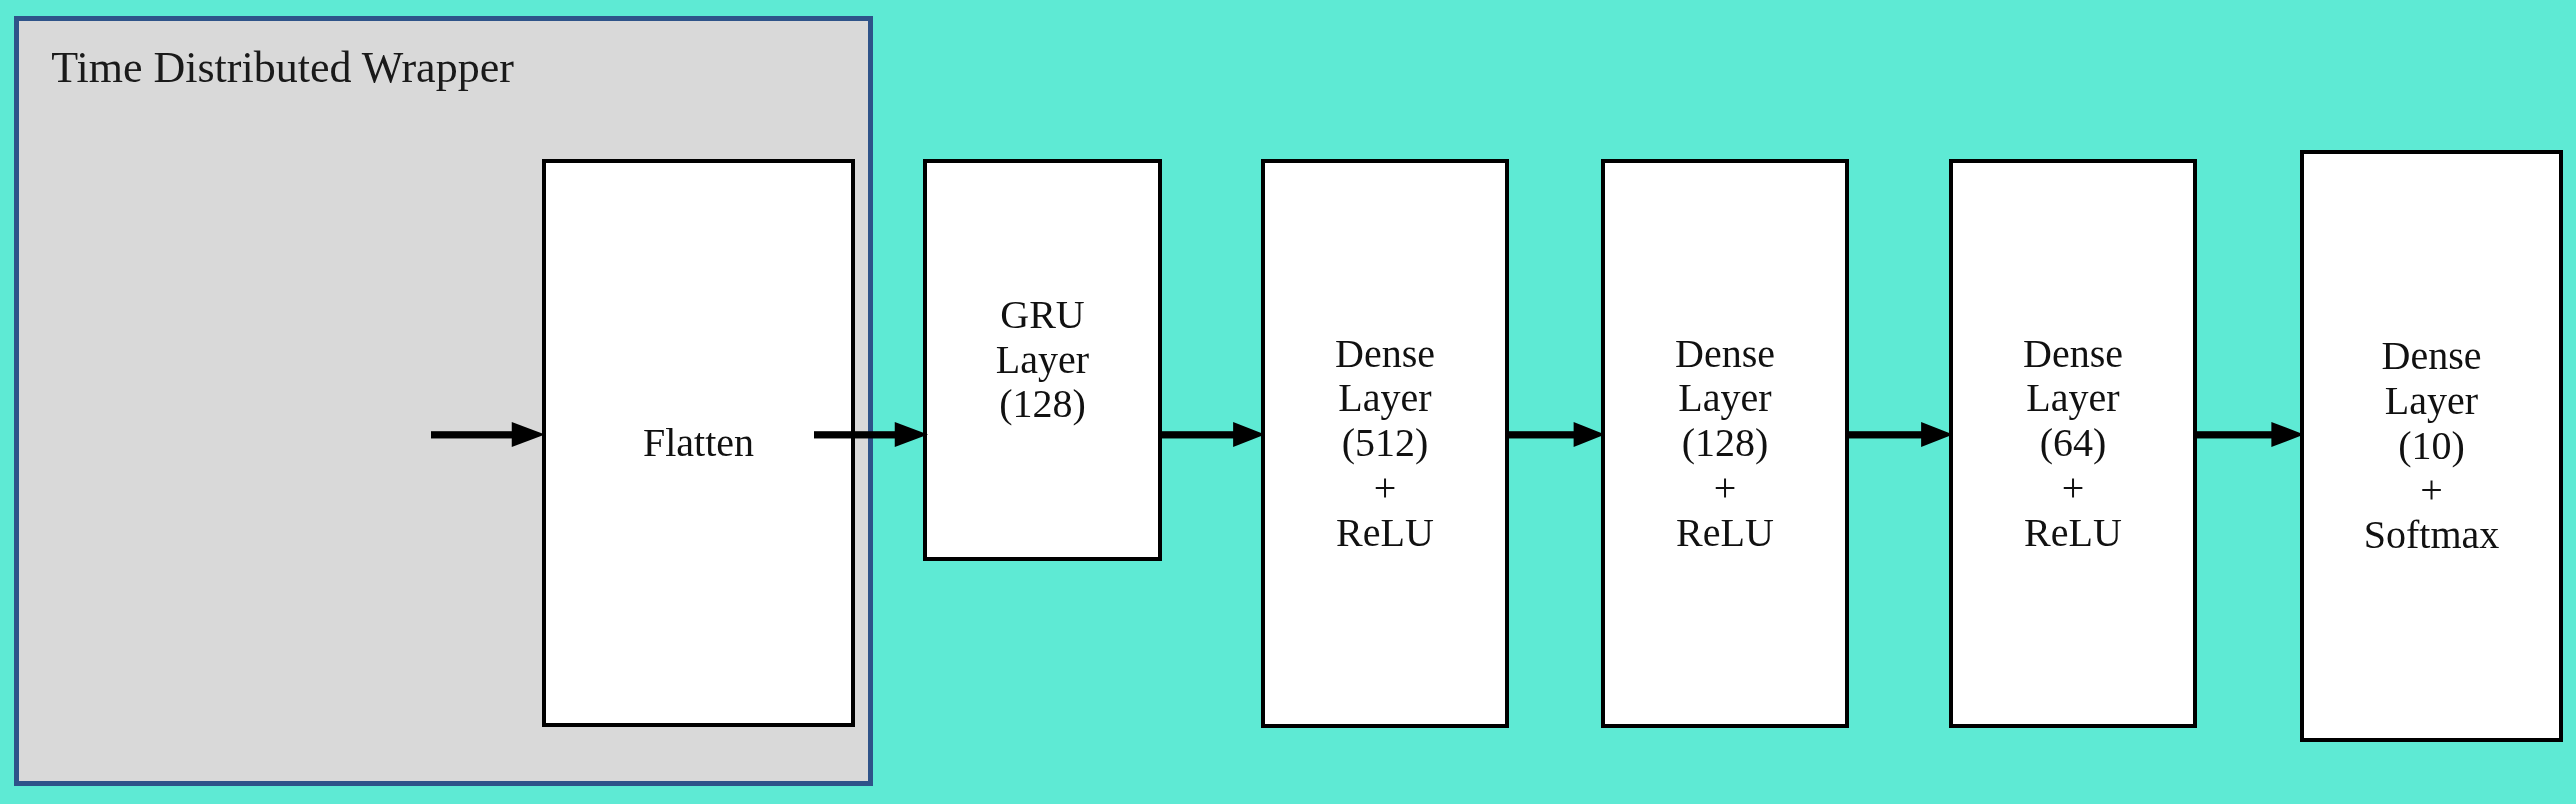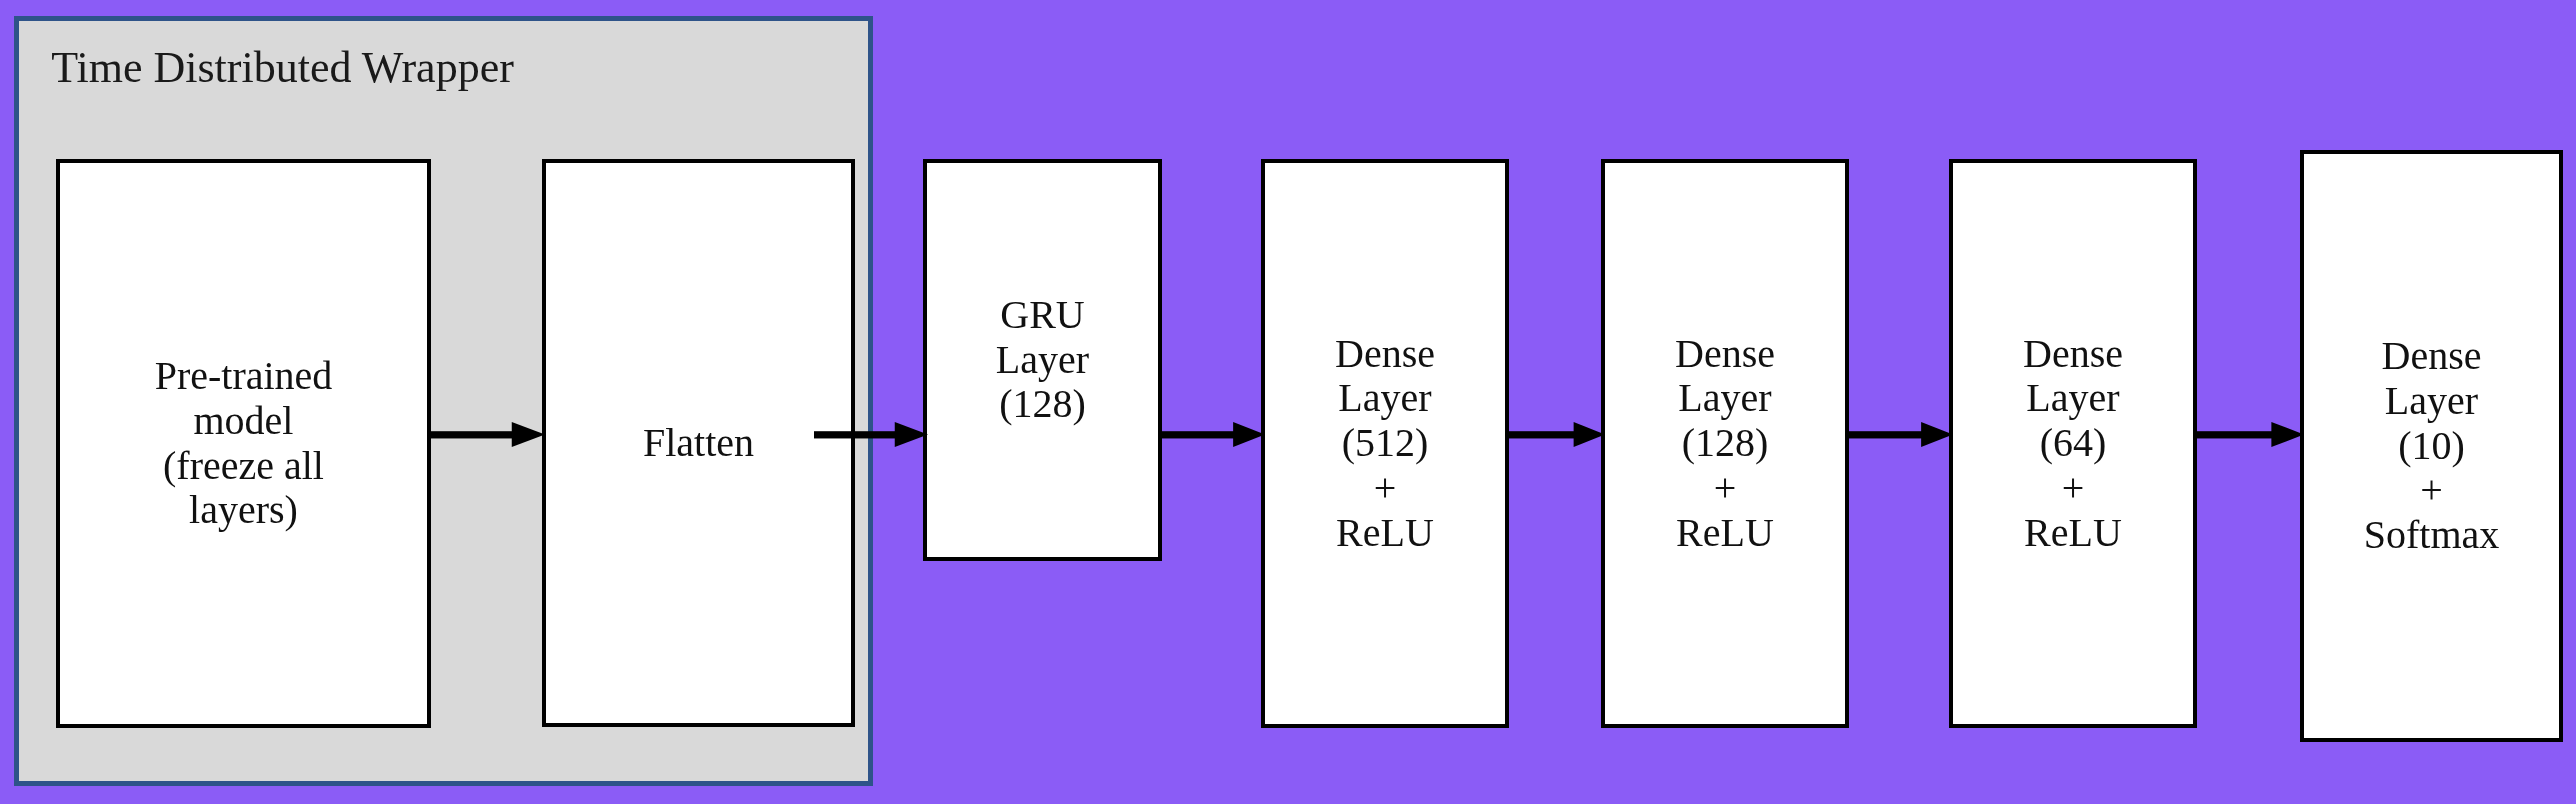--- a/index.html
+++ b/index.html
@@ -8,21 +8,21 @@
     padding: 0;
     background: #ffffff;
   }
   body {
     font-family: "Liberation Serif", "DejaVu Serif", serif;
   }
   #canvas {
     position: relative;
     width: 2576px;
     height: 804px;
-    background: #8b5cf6;
+    background: #5eead4;
     overflow: hidden;
   }
 
   
   .wrapper-group {
     position: absolute;
     left: 13.7px;
     top: 15.6px;
     width: 859px;
     height: 770px;
@@ -87,26 +87,20 @@
 </style>
 </head>
 <body>
 
 <div id="canvas">
 
   <div class="wrapper-group">
     <div class="wrapper-title">Time Distributed Wrapper</div>
   </div>
 
-  <div class="layer-box" id="box-pretrained">
-    <div class="layer-label">Pre-trained
-model
-(freeze all
-layers)</div>
-  </div>
 
   <div class="layer-box" id="box-flatten">
     <div class="layer-label">Flatten</div>
   </div>
 
   <div class="layer-box" id="box-gru">
     <div class="layer-label">GRU
 Layer
 (128)</div>
   </div>

